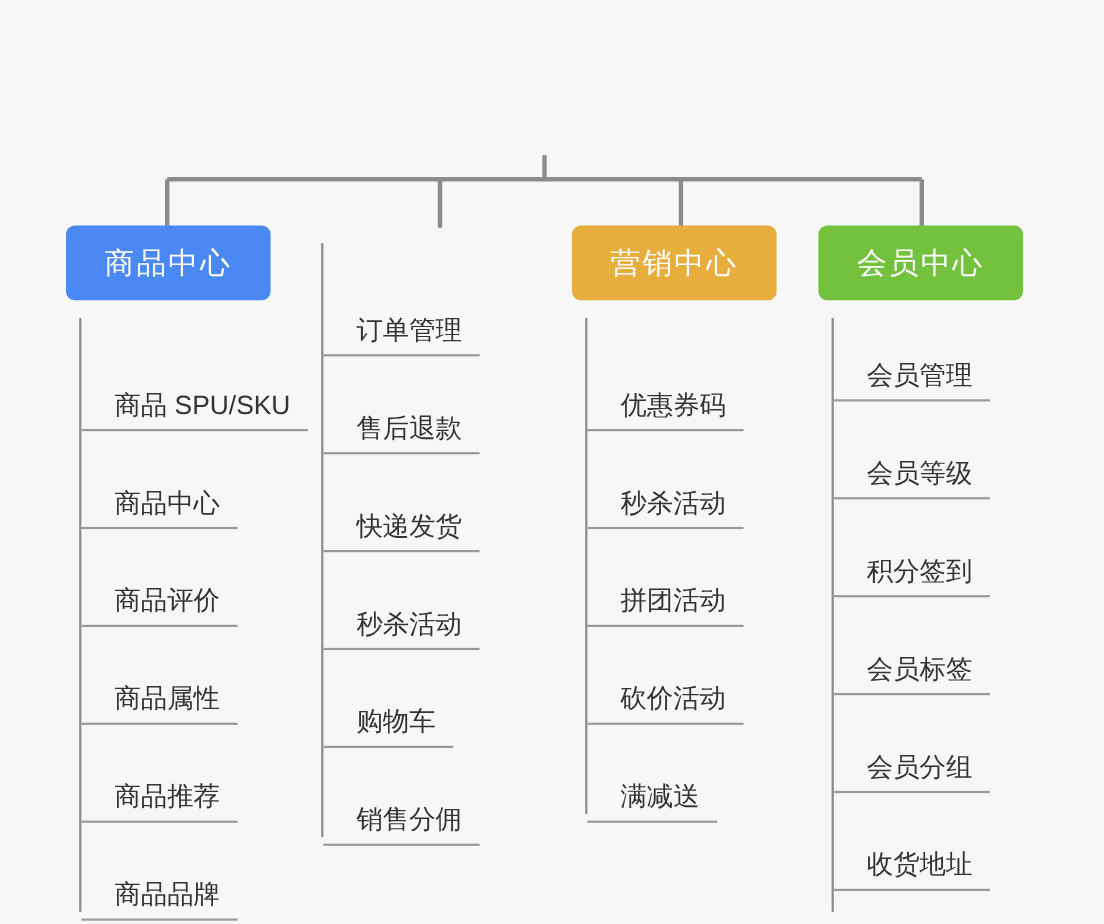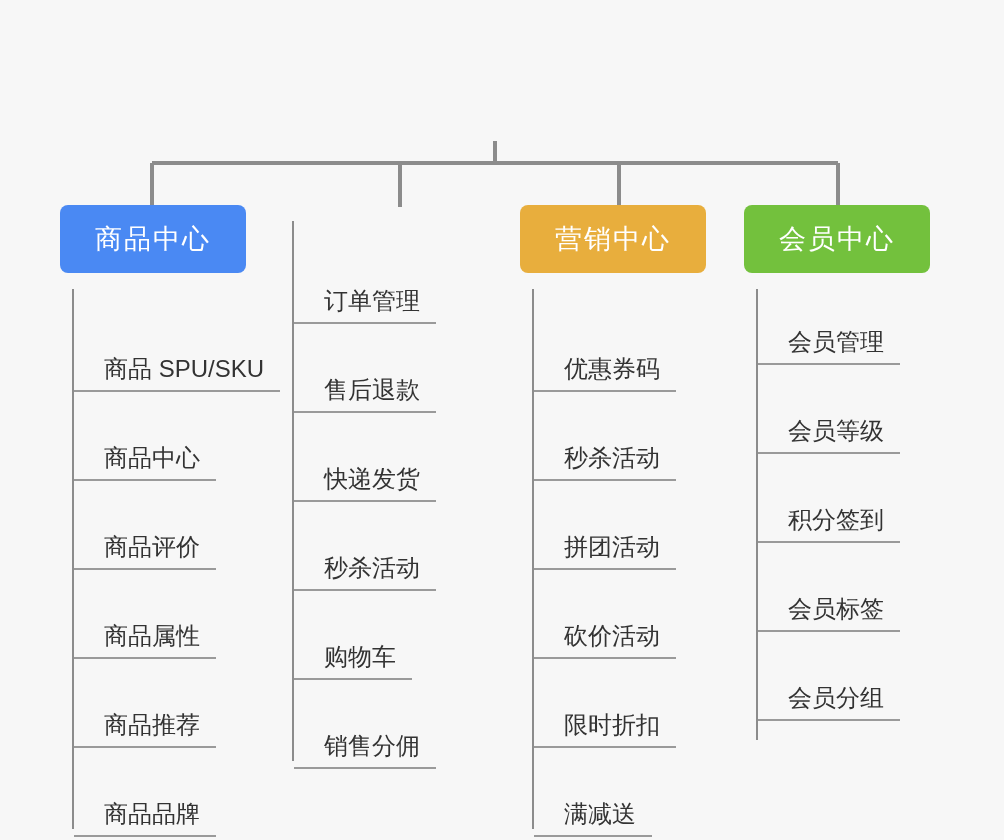--- a/index.html
+++ b/index.html
@@ -208,23 +208,20 @@
       <div class="leaf">
           <span class="leaf-label">秒杀活动</span>
         </div>
       <div class="leaf">
           <span class="leaf-label">拼团活动</span>
         </div>
       <div class="leaf">
           <span class="leaf-label">砍价活动</span>
         </div>
       <div class="leaf">
-          <span class="leaf-label">限时折扣</span>
-        </div>
-      <div class="leaf">
           <span class="leaf-label">满减送</span>
         </div>
     </div>
   </div>
 
   <div class="column col-3">
     <div class="cat-box" style="background: rgb(115, 193, 61); text-align: right;">
       <span>会员中心</span>
     </div>
     <div class="leaf-list">
@@ -237,16 +234,19 @@
         </div>
       <div class="leaf">
           <span class="leaf-label">积分签到</span>
         </div>
       <div class="leaf">
           <span class="leaf-label">会员标签</span>
         </div>
       <div class="leaf">
           <span class="leaf-label">会员分组</span>
         </div>
+      <div class="leaf">
+          <span class="leaf-label">收货地址</span>
+        </div>
     </div>
   </div>
 
 </div>
 
 </body></html>

